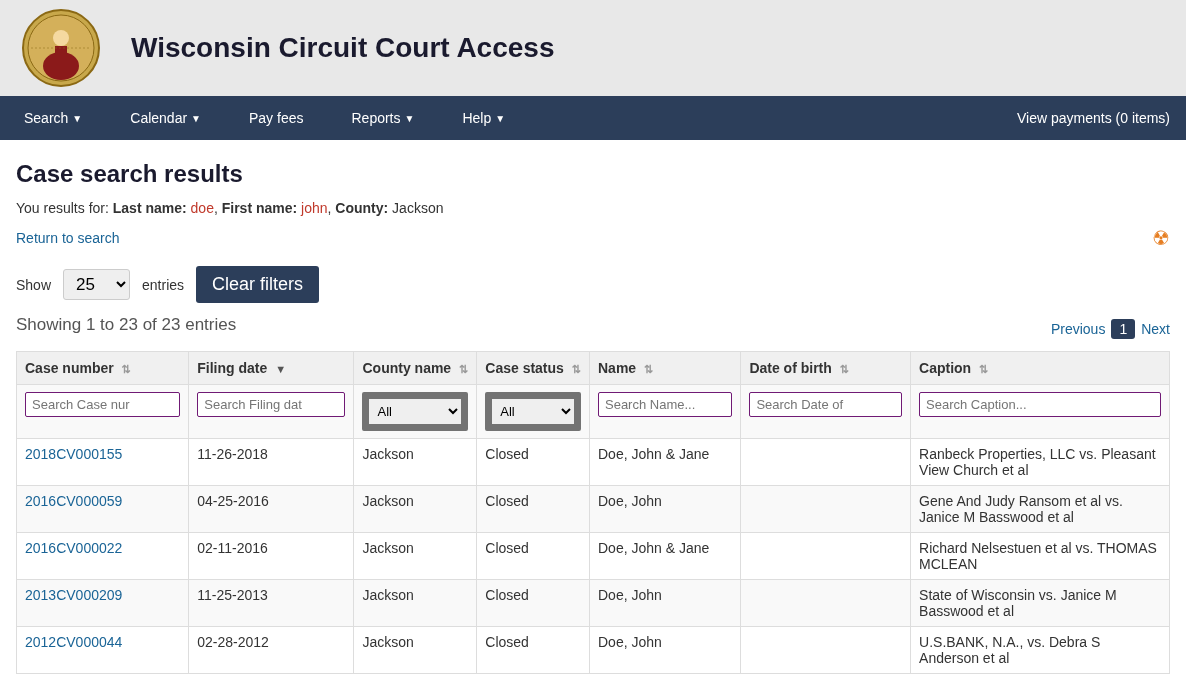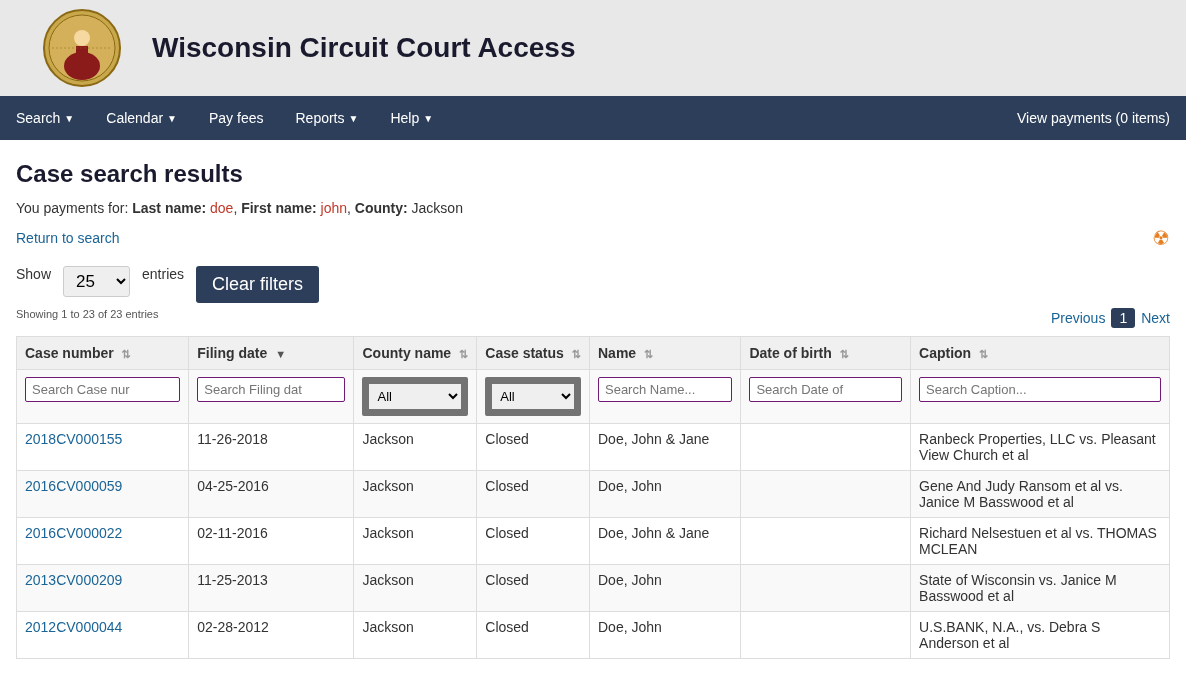--- a/index.html
+++ b/index.html
@@ -3,21 +3,21 @@
   <meta charset="utf-8">
   <style>
     * { box-sizing: border-box; margin: 0; padding: 0; }
     body { font-family: Arial, sans-serif; font-size: 14px; background: #fff; color: #333; }
 
     
     .header-top {
       background: #e8e8e8;
       display: flex;
       align-items: center;
-      padding: 8px 32px;
+      padding: 8px 11px;
       min-height: 90px;
     }
     .header-logo {
       width: 100px;
       height: 80px;
       margin-right: 20px;
       flex-shrink: 0;
     }
     .header-title {
       font-size: 28px;
@@ -33,21 +33,21 @@
       padding: 0;
       min-height: 44px;
     }
     .navbar-left {
       display: flex;
       align-items: center;
       flex: 1;
     }
     .nav-item {
       color: #fff;
-      padding: 12px 16px;
+      padding: 12px 24px;
       cursor: pointer;
       font-size: 14px;
       display: flex;
       align-items: center;
       gap: 4px;
       white-space: nowrap;
     }
     .nav-arrow { font-size: 10px; }
     .navbar-right {
       color: #fff;
@@ -87,23 +87,23 @@
       margin-bottom: 16px;
     }
     .rss-icon {
       font-size: 20px;
       color: #e67e22;
     }
 
     
     .controls-row {
       display: flex;
-      align-items: flex-start;
+      align-items: center;
       gap: 12px;
-      margin-bottom: 5px;
+      margin-bottom: 12px;
     }
     .show-label { font-size: 14px; }
     .entries-select {
       padding: 4px 8px;
       font-size: 17px;
       border: 1px solid #ccc;
       border-radius: 3px;
       cursor: pointer;
     }
     .entries-label { font-size: 14px; }
@@ -112,21 +112,21 @@
       color: #fff;
       border: none;
       padding: 8px 16px;
       font-size: 18px;
       border-radius: 3px;
       cursor: pointer;
     }
 
     
     .showing-info {
-      font-size: 11px;
+      font-size: 17px;
       color: #555;
       margin-bottom: 8px;
     }
 
     
     .pagination-row {
       display: flex;
       justify-content: flex-end;
       align-items: center;
       gap: 6px;
@@ -251,21 +251,21 @@
   <div class="navbar-right">
     <span>View payments (0 items)</span>
   </div>
 </nav>
 
 <div class="main-content">
 
   <h2 class="page-title">Case search results</h2>
 
   <div class="search-params">
-    <span>You payments for: </span>
+    <span>You results for: </span>
     <span class="label">Last name:</span>
     <span class="value">doe</span>,
     <span class="label">First name:</span>
     <span class="value">john</span>,
     <span class="label">County:</span>
     <span>Jackson</span>
   </div>
 
   <div class="return-row">
     <a class="return-link">Return to search</a>

